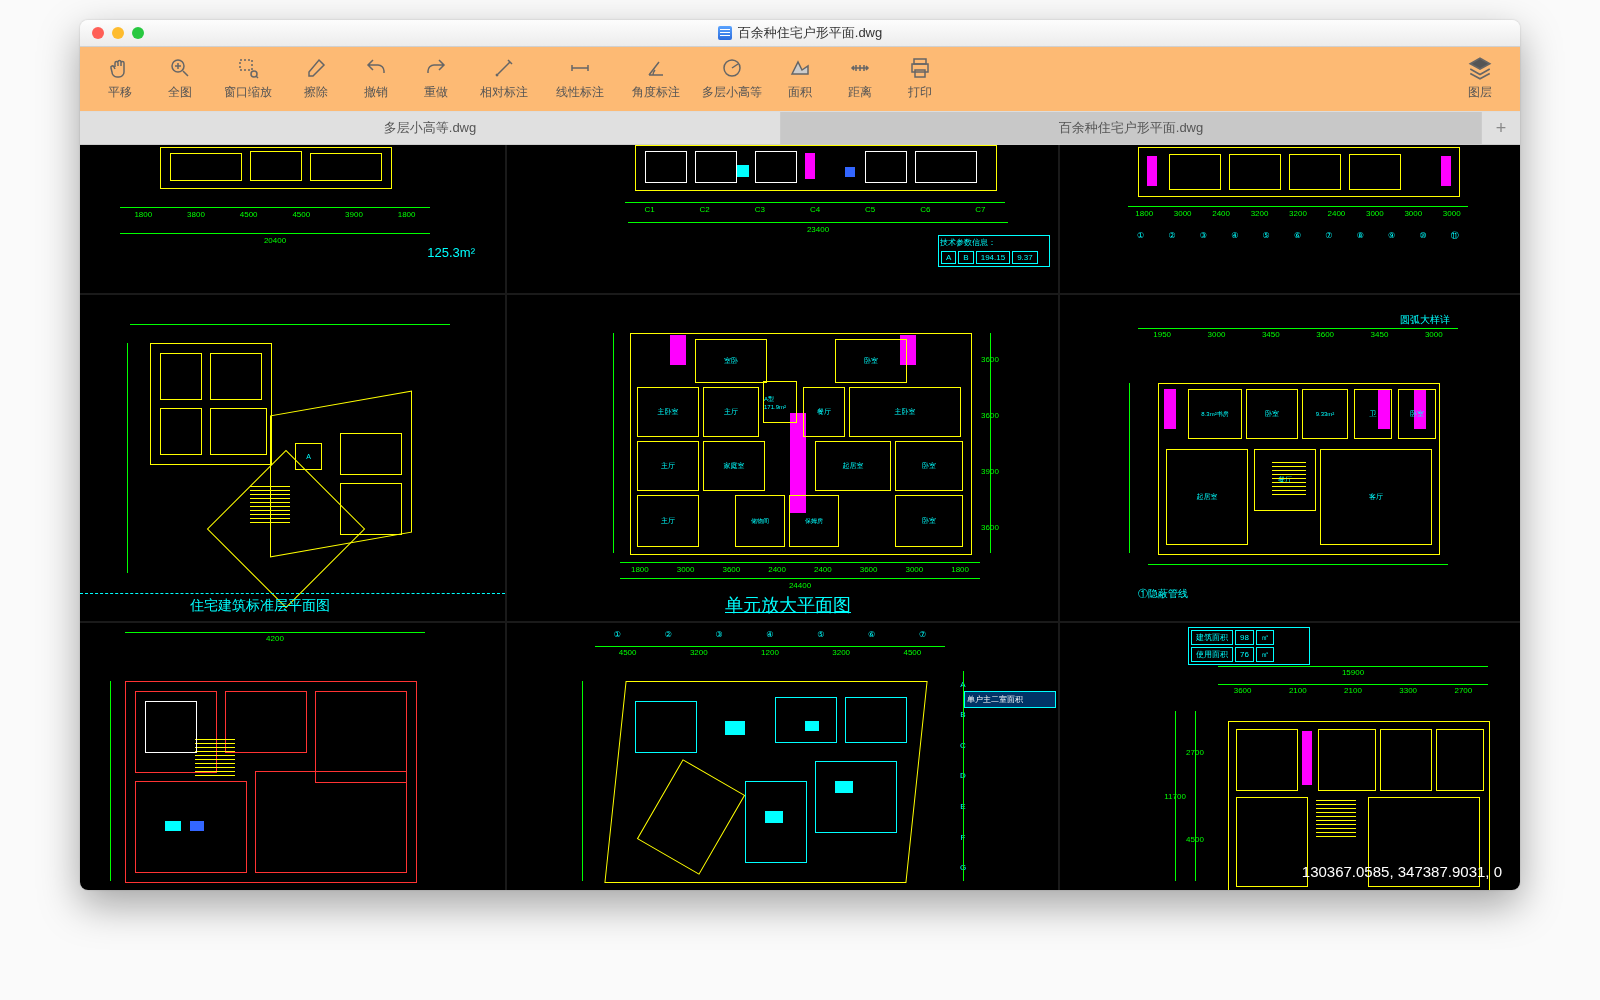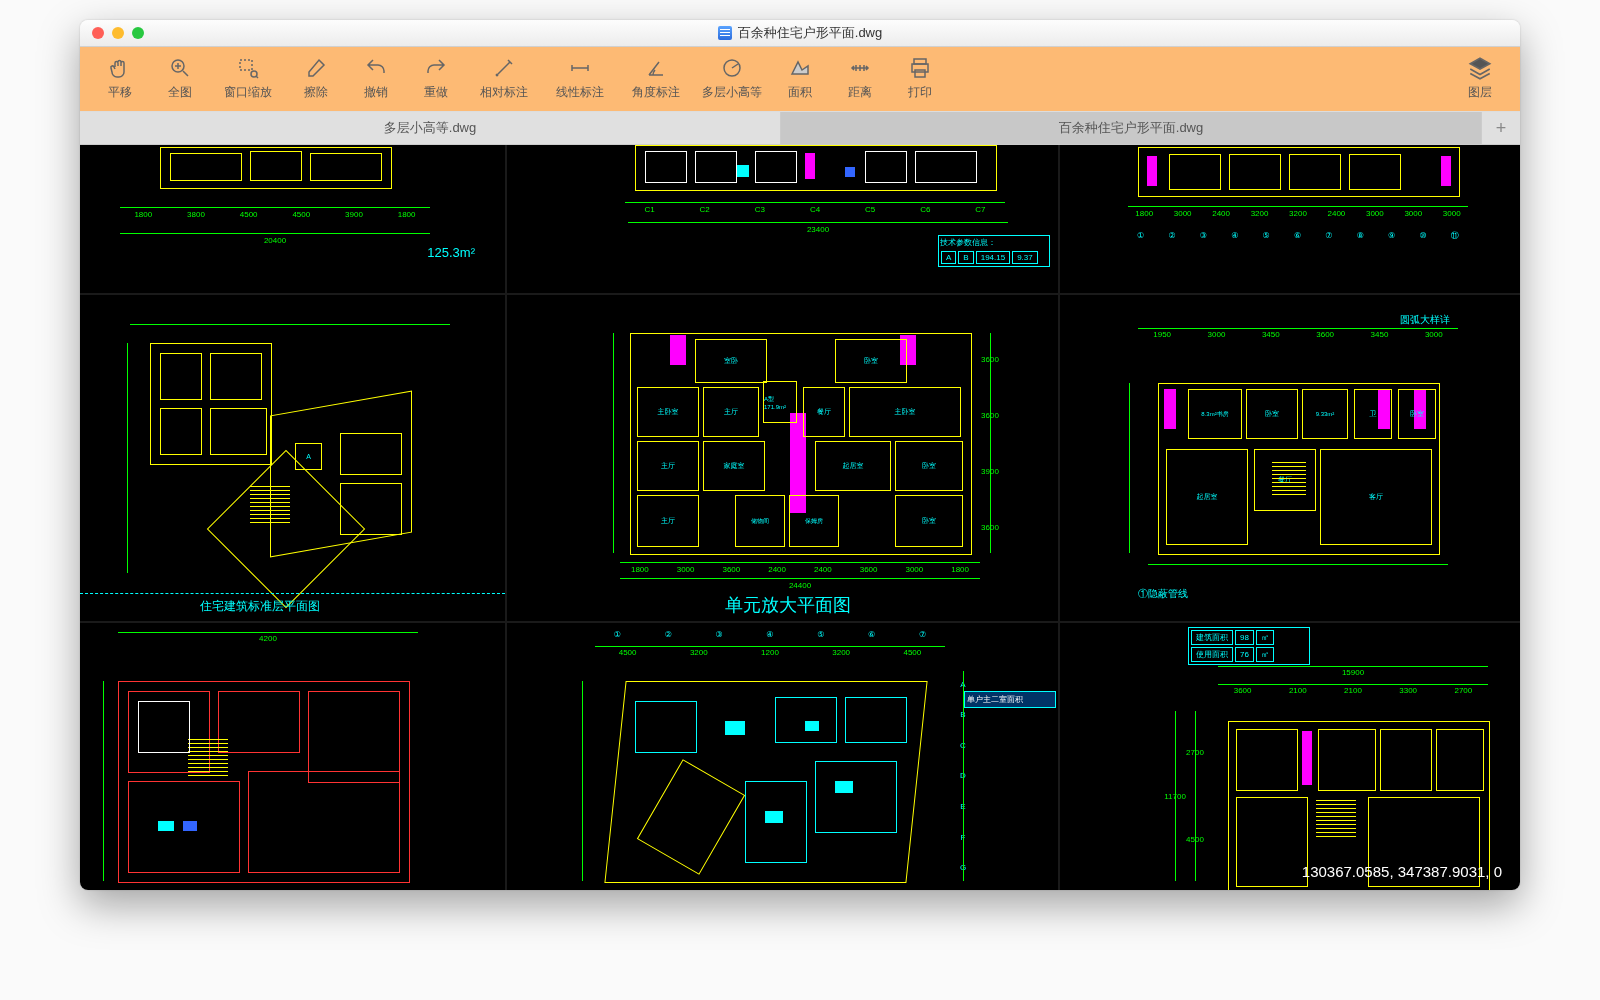--- a/index.html
+++ b/index.html
@@ -29,21 +29,21 @@
 .dims-h span{white-space:nowrap}
 .dimline{position:absolute;background:#0f0;height:1px;left:0;right:0}
 .dims-v{position:absolute;display:flex;flex-direction:column;gap:4px;color:#0f0;font-size:8px;justify-content:space-around;align-items:center}
 .dimline-v{position:absolute;width:1px;top:0;bottom:0;background:#0f0}
 .plan{position:absolute;border:1px solid #ff0}
 .room{position:absolute;border:1px solid #ff0;font-size:7px;color:#0ff;display:flex;align-items:center;justify-content:center}
 .mag{position:absolute;background:#f0f}
 .cy{position:absolute;background:#0ff}
 .rd{position:absolute;border:1px solid #f33}
 .wh{position:absolute;border:1px solid #fff}
-.label-lg{position:absolute;color:#0ff;font-size:18px;}
+.label-lg{position:absolute;color:#0ff;font-size:18px;text-decoration:underline}
 .label-sm{position:absolute;color:#0ff;font-size:10px}
 .tbl{position:absolute;border:1px solid #0ff;font-size:8px;color:#0ff}
 .tbl td{border:1px solid #0ff;padding:1px 4px}
 .broken{position:absolute;left:0;right:0;height:2px;border-top:1px dashed #0ff}
 .status-coords{position:absolute;right:18px;bottom:10px;color:#fff;font-size:15px;font-weight:500}
 </style>
 </head>
 <body>
 
 <div class="window">
@@ -309,21 +309,21 @@
         <div class="room" style="left:260px;top:190px;width:60px;height:50px"></div>
         <div class="room" style="left:215px;top:150px;width:25px;height:25px">A</div>
         <div style="position:absolute;left:170px;top:190px;width:40px;height:40px;background:repeating-linear-gradient(0deg,#ff0 0 1px,transparent 1px 4px)"></div>
         <div class="dims-h" style="left:50px;top:30px;width:320px;height:14px">
             <div class="dimline" style="top:1px"></div>
           </div>
         <div class="dims-v" style="left:40px;top:50px;width:14px;height:230px">
             <div class="dimline-v"></div>
           </div>
         <div class="broken" style="top:300px"></div>
-        <div class="label-sm" style="left:120px;bottom:6px;font-size:12px">住宅建筑标准层平面图</div>
+        <div class="label-sm" style="left:110px;bottom:6px;font-size:14px">住宅建筑标准层平面图</div>
       </div>
 
       <div class="cell" style="left:425px;top:148px;width:553px;height:328px">
         <div class="plan" style="left:125px;top:40px;width:340px;height:220px"></div>
 
         <div class="mag" style="left:165px;top:42px;width:16px;height:30px"></div>
         <div class="mag" style="left:395px;top:42px;width:16px;height:30px"></div>
         <div class="mag" style="left:285px;top:120px;width:16px;height:100px"></div>
 
         <div class="room" style="left:190px;top:46px;width:70px;height:42px">室卧</div>
@@ -399,21 +399,21 @@
         <div style="position:absolute;left:214px;top:168px;width:34px;height:34px;background:repeating-linear-gradient(0deg,#ff0 0 1px,transparent 1px 4px)"></div>
         <div class="dims-h" style="left:90px;top:270px;width:300px;height:14px">
             <div class="dimline" style="top:1px"></div>
           </div>
         <div class="label-sm" style="left:80px;bottom:20px">①隐蔽管线</div>
         <div class="dims-v" style="left:64px;top:90px;width:14px;height:170px">
             <div class="dimline-v"></div>
           </div>
       </div>
 
-      <div class="cell" style="left:8px;top:476px;width:431px;height:280px">
+      <div class="cell" style="left:15px;top:476px;width:431px;height:280px">
         <div class="dims-h" style="left:30px;top:10px;width:300px;height:14px">
             <div class="dimline" style="top:1px"></div>
             <span>4200</span>
           </div>
         <div class="rd" style="left:30px;top:60px;width:290px;height:200px"></div>
         <div class="rd" style="left:40px;top:70px;width:80px;height:80px"></div>
         <div class="rd" style="left:130px;top:70px;width:80px;height:60px"></div>
         <div class="rd" style="left:220px;top:70px;width:90px;height:90px"></div>
         <div class="rd" style="left:40px;top:160px;width:110px;height:90px"></div>
         <div class="rd" style="left:160px;top:150px;width:150px;height:100px"></div>

